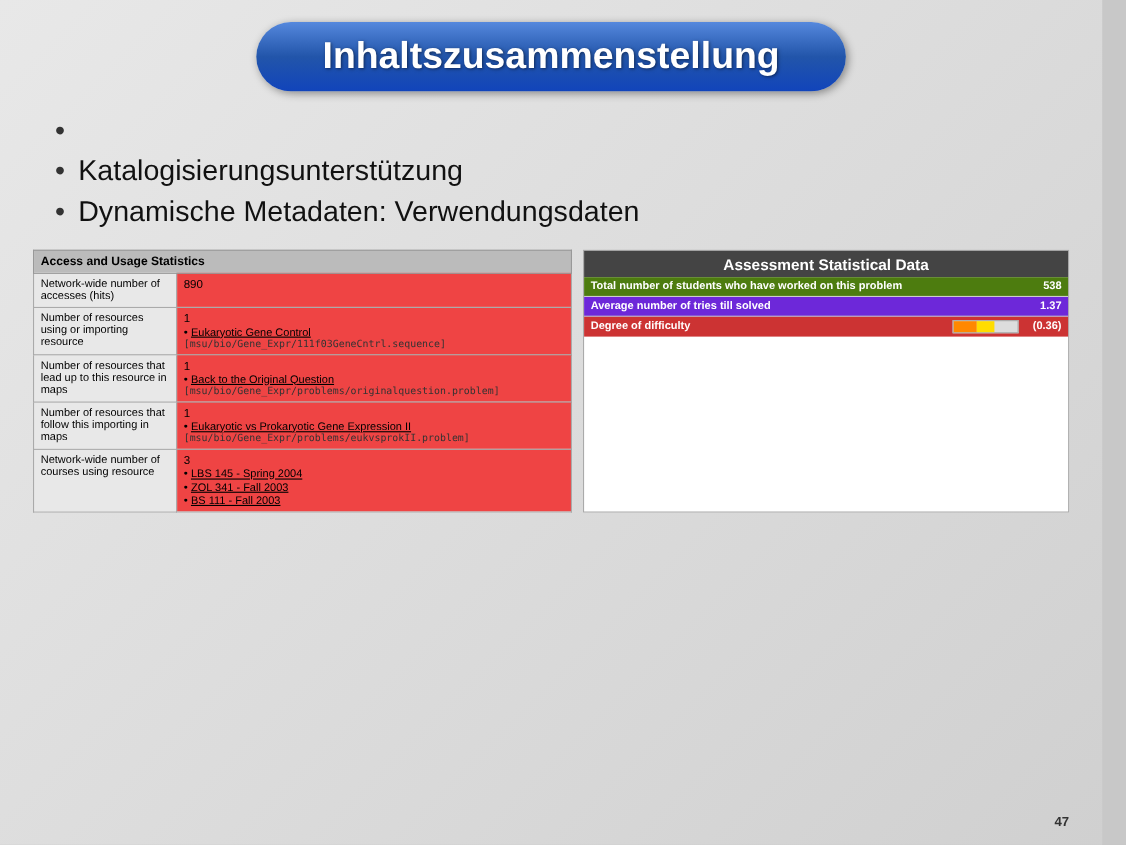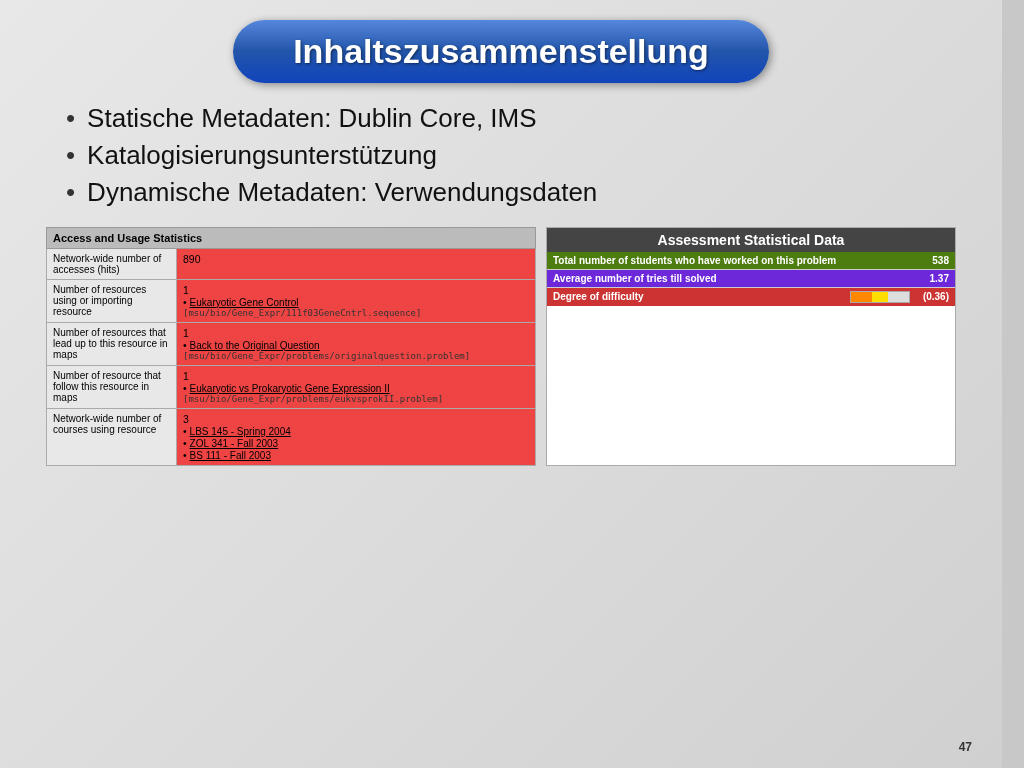--- a/index.html
+++ b/index.html
@@ -11,21 +11,21 @@
       font-family: Arial, sans-serif;
       position: relative;
       overflow: hidden;
     }
 
     .slide {
       width: 1002px;
       height: 768px;
       background: linear-gradient(135deg, #e8e8e8 0%, #d0d0d0 100%);
       position: relative;
-      padding: 20px 46px;
+      padding: 20px 30px;
     }
 
     
     .title-container {
       display: flex;
       justify-content: center;
       margin-bottom: 20px;
     }
 
     .title-pill {
@@ -193,21 +193,20 @@
 
   <div class="title-container">
     <div class="title-pill">
       <h1>Inhaltszusammenstellung</h1>
     </div>
   </div>
 
   <ul class="bullet-list">
     <li>
       <span class="bullet-dot">•</span>
-      <span>Statische Metadaten: Dublin Core, IMS</span>
     </li>
     <li>
       <span class="bullet-dot">•</span>
       <span>Katalogisierungsunterstützung</span>
     </li>
     <li>
       <span class="bullet-dot">•</span>
       <span>Dynamische Metadaten: Verwendungsdaten</span>
     </li>
   </ul>
@@ -254,21 +253,21 @@
           <span>•</span>
           <a class="small-link">
             <span>Back to the Original Question</span>
           </a>
           <span class="url-text">[msu/bio/Gene_Expr/problems/originalquestion.problem]</span>
         </td>
       </tr>
 
       <tr>
         <td class="label-cell">
-          <span>Number of resource that follow this resource in maps</span>
+          <span>Number of resources that follow this importing in maps</span>
         </td>
         <td class="value-cell">
           <span>1</span><br>
           <span>•</span>
           <a class="small-link">
             <span>Eukaryotic vs Prokaryotic Gene Expression II</span>
           </a>
           <span class="url-text">[msu/bio/Gene_Expr/problems/eukvsprokII.problem]</span>
         </td>
       </tr>

